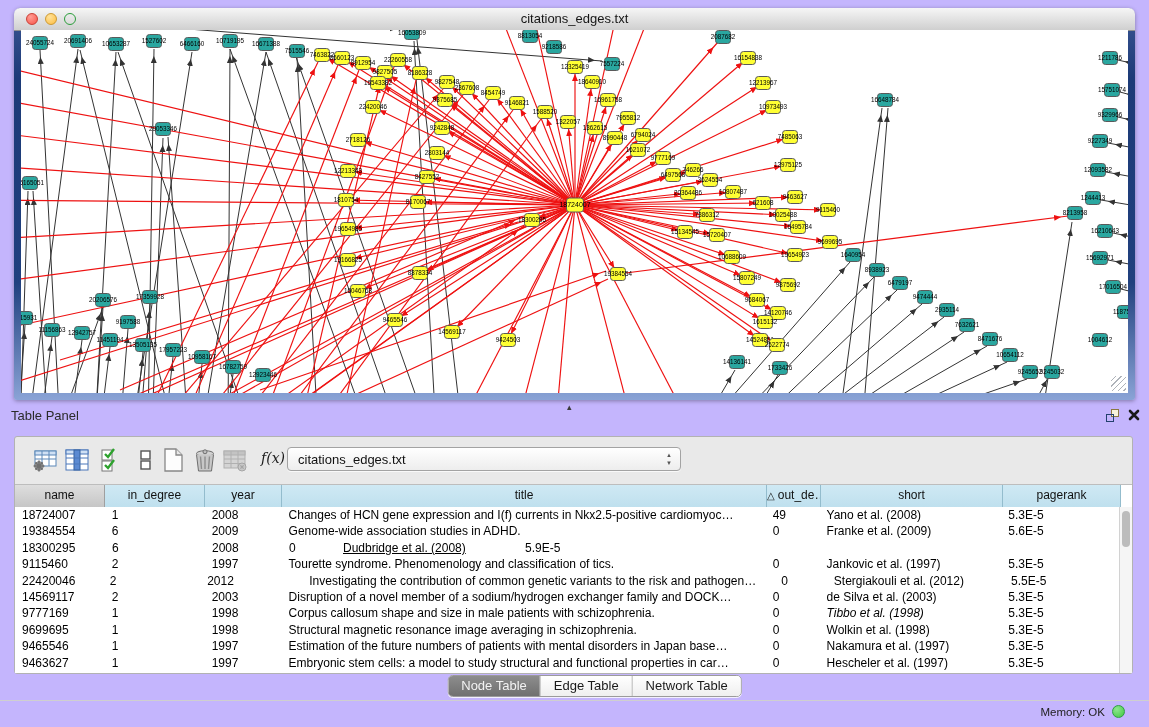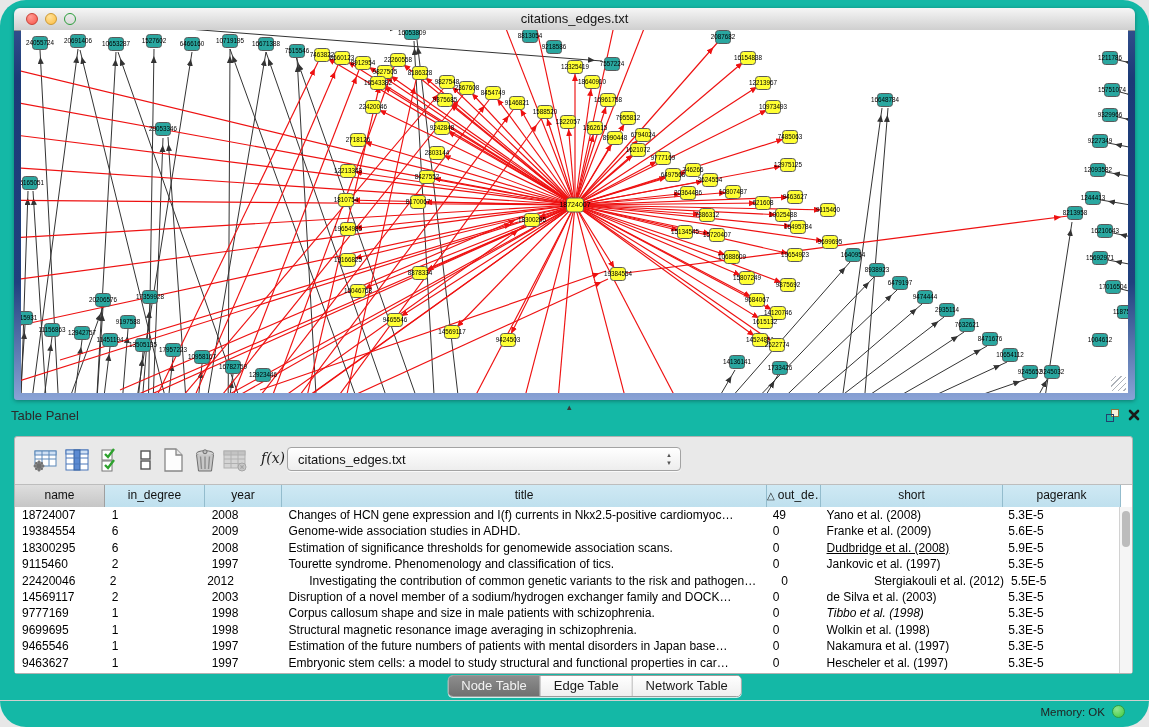--- a/index.html
+++ b/index.html
@@ -1,18 +1,18 @@
 <!DOCTYPE html>
 <html><head>
 <meta charset="utf-8">
 <style>
   html,body{margin:0;padding:0;}
   body{width:1149px;height:727px;overflow:hidden;background:#e7e7e7;
        font-family:"Liberation Sans", sans-serif;-webkit-font-smoothing:antialiased;position:relative;}
-  .desktop{position:absolute;inset:0;background:#14b8a6;border-radius:26px;}
+  .desktop{position:absolute;inset:0;background:#c4b5fd;}
 
   
   .net-window{position:absolute;left:14px;top:8px;width:1121px;height:392px;
     background:linear-gradient(180deg,#3b5694 0%,#1c3a77 18%,#20407e 70%,#8aa3d6 100%);
     border-radius:7px 7px 3px 3px;box-shadow:0 1px 4px rgba(0,0,0,.35);}
   .titlebar{position:absolute;top:0;left:0;right:0;height:22px;
     background:linear-gradient(#f6f6f6,#cfcfcf);border-bottom:1px solid #8f8f8f;
     border-radius:6px 6px 0 0;}
   .titlebar .title{position:absolute;left:0;right:0;top:3px;text-align:center;
     font-size:13px;font-weight:500;color:#151515;}
@@ -864,41 +864,40 @@
             <div class="td" style="width: 77px;">2009</div>
             <div class="td" style="width: 485px;">Genome-wide association studies in ADHD.</div>
             <div class="td" style="width: 54px;">0</div>
             <div class="td" style="width: 182px;">Franke et al. (2009)</div>
             <div class="td" style="width: 118px;">5.6E-5</div>
           </div>
           <div class="tr">
             <div class="td" style="width: 90px;">18300295</div>
             <div class="td" style="width: 100px;">6</div>
             <div class="td" style="width: 77px;">2008</div>
-            <div class="td" style="width: 485px;">Estimation of significance thresholds for genomewide association scans.</div>
             <div class="td" style="width: 54px;">0</div>
             <div class="td" style="width: 182px; text-decoration: underline;">Dudbridge et al. (2008)</div>
             <div class="td" style="width: 118px;">5.9E-5</div>
           </div>
           <div class="tr">
             <div class="td" style="width: 90px;">9115460</div>
             <div class="td" style="width: 100px;">2</div>
             <div class="td" style="width: 77px;">1997</div>
             <div class="td" style="width: 485px;">Tourette syndrome. Phenomenology and classification of tics.</div>
             <div class="td" style="width: 54px;">0</div>
             <div class="td" style="width: 182px;">Jankovic et al. (1997)</div>
             <div class="td" style="width: 118px;">5.3E-5</div>
           </div>
           <div class="tr">
             <div class="td" style="width: 90px;">22420046</div>
             <div class="td" style="width: 100px;">2</div>
             <div class="td" style="width: 77px;">2012</div>
             <div class="td" style="width: 485px; margin-left: 27px;">Investigating the contribution of common genetic variants to the risk and pathogen…</div>
             <div class="td" style="width: 54px;">0</div>
-            <div class="td" style="width: 182px; text-align: right;">Stergiakouli et al. (2012)</div>
+            <div class="td" style="width: 182px;">Stergiakouli et al. (2012)</div>
             <div class="td" style="width: 118px;">5.5E-5</div>
           </div>
           <div class="tr">
             <div class="td" style="width: 90px;">14569117</div>
             <div class="td" style="width: 100px;">2</div>
             <div class="td" style="width: 77px;">2003</div>
             <div class="td" style="width: 485px;">Disruption of a novel member of a sodium/hydrogen exchanger family and DOCK…</div>
             <div class="td" style="width: 54px;">0</div>
             <div class="td" style="width: 182px;">de Silva et al. (2003)</div>
             <div class="td" style="width: 118px;">5.3E-5</div>

